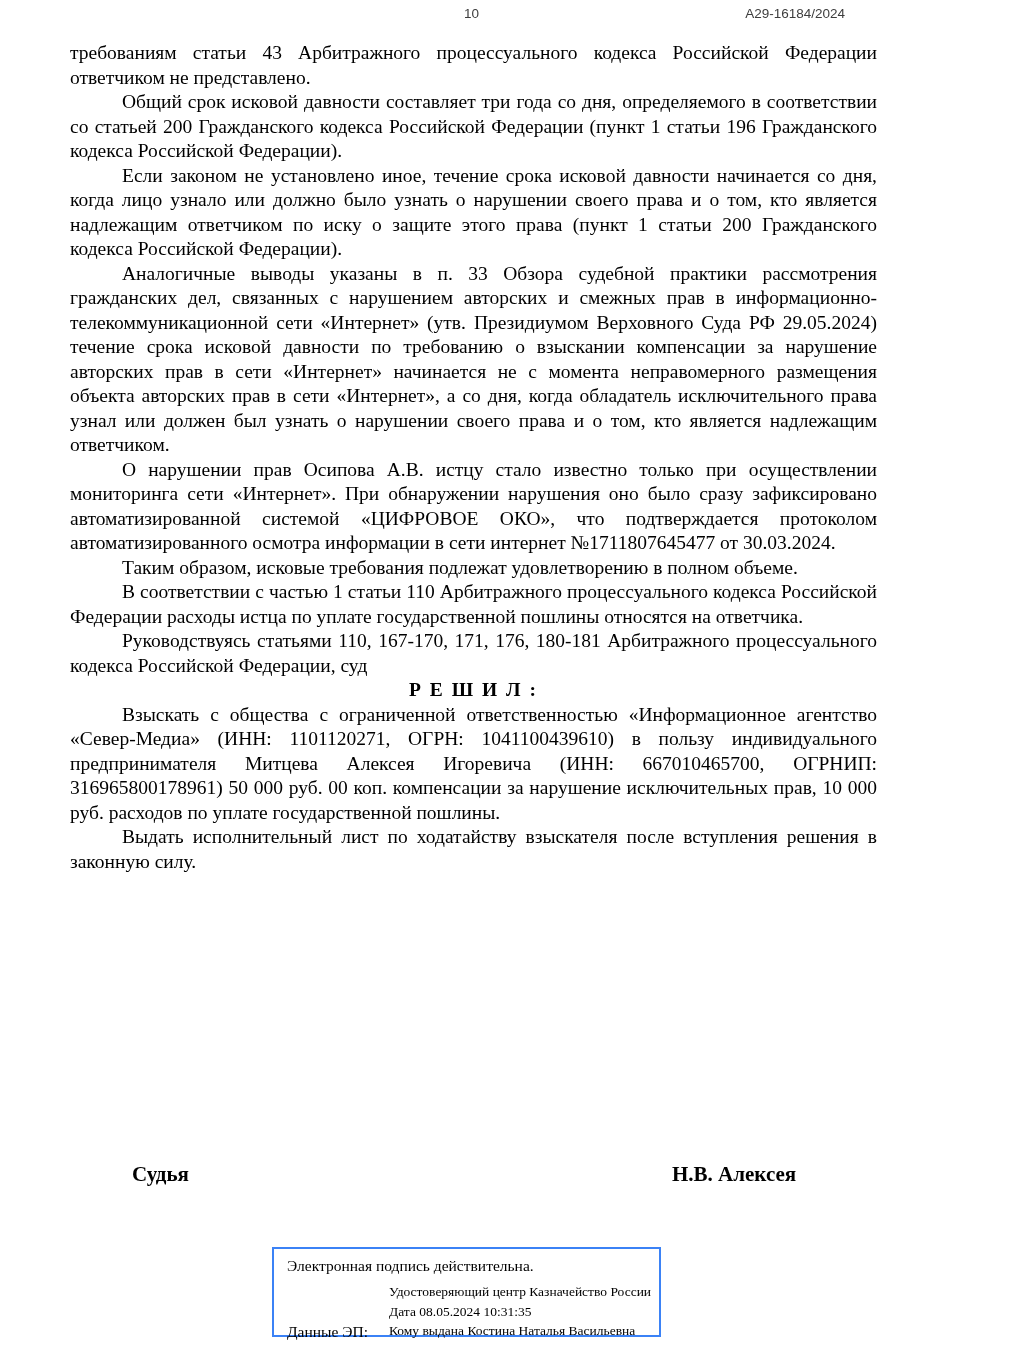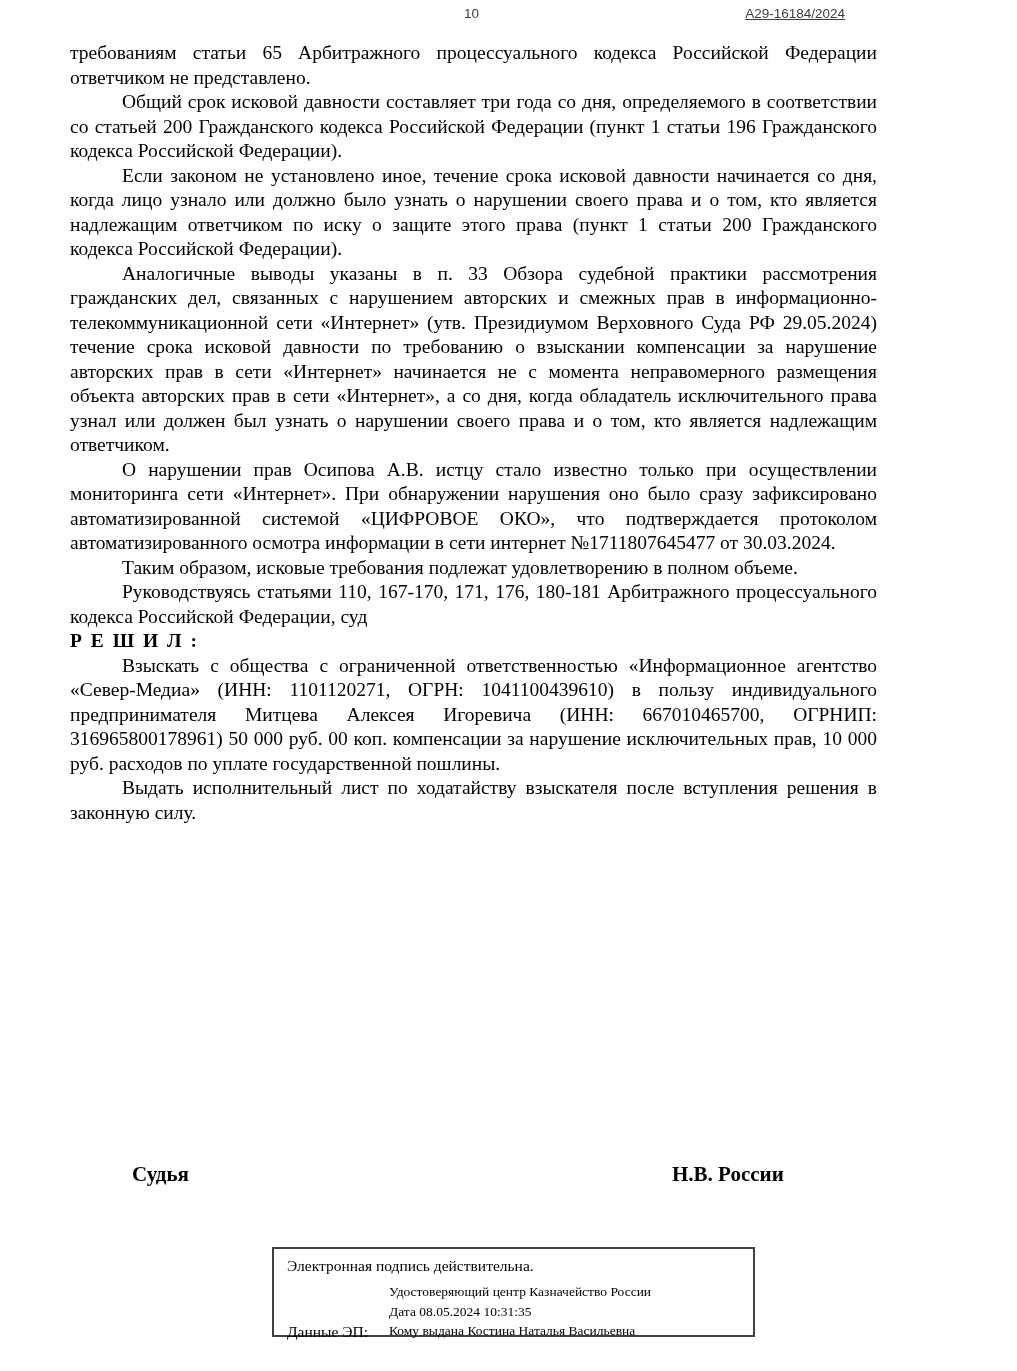--- a/index.html
+++ b/index.html
@@ -15,39 +15,39 @@
   
   .hdr {
     position: absolute;
     top: 6px;
     font-family: "Liberation Sans", sans-serif;
     font-size: 13.5px;
     color: #3d3d3d;
     white-space: nowrap;
   }
   .hdr.page-num { left: 464px; }
-  .hdr.case-num { right: 172px; text-decoration: underline; }
+  .hdr.case-num { right: 172px; }
 
   
   .doc-body {
     position: absolute;
     left: 70px;
     top: 41px;
     width: 807px;
     font-size: 19.5px;
     line-height: 24.5px;
     text-align: justify;
   }
   .doc-body p {
     margin: 0;
     text-indent: 52px;
   }
   .doc-body p.no-indent { text-indent: 0; }
   .resolution-heading {
-    text-align: left;
+    text-align: center;
     font-weight: bold;
     letter-spacing: 2px;
     margin: 22px 0 24px 0;
   }
 
   
   .signature-row {
     position: absolute;
     top: 1162px;
     left: 70px;
@@ -57,23 +57,23 @@
     font-weight: bold;
   }
   .signature-row .judge-label { position: absolute; left: 62px; top: 0; }
   .signature-row .judge-name  { position: absolute; left: 602px; top: 0; }
 
   
   .esign-box {
     position: absolute;
     left: 272px;
     top: 1247px;
-    width: 483px;
+    width: 389px;
     height: 90px;
-    border: 2px solid #404040;
+    border: 2px solid #3b82f6;
     box-sizing: border-box;
     padding: 7px 6px 0 13px;
     background: #ffffff;
   }
   .esign-valid {
     font-size: 15.5px;
     line-height: 19px;
     margin-bottom: 7px;
     white-space: nowrap;
   }
@@ -94,53 +94,54 @@
 <div class="page">
 
   <div class="hdr page-num">10</div>
 
   <div class="hdr case-num">А29-16184/2024</div>
 
   <div class="doc-body">
 
     <div>
 
-        <p class="no-indent">требованиям статьи 65 Арбитражного процессуального кодекса Российской Федерации ответчиком не представлено.</p>
+        <p class="no-indent">требованиям статьи 43 Арбитражного процессуального кодекса Российской Федерации ответчиком не представлено.</p>
 
         <p>Общий срок исковой давности составляет три года со дня, определяемого в соответствии со статьей 200 Гражданского кодекса Российской Федерации (пункт 1 статьи 196 Гражданского кодекса Российской Федерации).</p>
 
         <p>Если законом не установлено иное, течение срока исковой давности начинается со дня, когда лицо узнало или должно было узнать о нарушении своего права и о том, кто является надлежащим ответчиком по иску о защите этого права (пункт 1 статьи 200 Гражданского кодекса Российской Федерации).</p>
 
         <p>Аналогичные выводы указаны в п. 33 Обзора судебной практики рассмотрения гражданских дел, связанных с нарушением авторских и смежных прав в информационно-телекоммуникационной сети «Интернет» (утв. Президиумом Верховного Суда РФ 29.05.2024) течение срока исковой давности по требованию о взыскании компенсации за нарушение авторских прав в сети «Интернет» начинается не с момента неправомерного размещения объекта авторских прав в сети «Интернет», а со дня, когда обладатель исключительного права узнал или должен был узнать о нарушении своего права и о том, кто является надлежащим ответчиком.</p>
 
         <p>О нарушении прав Осипова А.В. истцу стало известно только при осуществлении мониторинга сети «Интернет». При обнаружении нарушения оно было сразу зафиксировано автоматизированной системой «ЦИФРОВОЕ ОКО», что подтверждается протоколом автоматизированного осмотра информации в сети интернет №1711807645477 от 30.03.2024.</p>
 
 
         <p>Таким образом, исковые требования подлежат удовлетворению в полном объеме.</p>
 
+        <p>В соответствии с частью 1 статьи 110 Арбитражного процессуального кодекса Российской Федерации расходы истца по уплате государственной пошлины относятся на ответчика.</p>
 
         <p>Руководствуясь статьями 110, 167-170, 171, 176, 180-181 Арбитражного процессуального кодекса Российской Федерации, суд</p>
       </div>
 
     <p class="resolution-heading no-indent">Р Е Ш И Л :</p>
 
     <div>
 
 
         <p>Взыскать с общества с ограниченной ответственностью «Информационное агентство «Север-Медиа» (ИНН: 1101120271, ОГРН: 1041100439610) в пользу индивидуального предпринимателя Митцева Алексея Игоревича (ИНН: 667010465700, ОГРНИП: 316965800178961) 50 000 руб. 00 коп. компенсации за нарушение исключительных прав, 10 000 руб. расходов по уплате государственной пошлины.</p>
 
         <p>Выдать исполнительный лист по ходатайству взыскателя после вступления решения в законную силу.</p>
 
       </div>
 
   </div>
 
   <div class="signature-row">
     <span class="judge-label">Судья</span>
-    <span class="judge-name">Н.В. России</span>
+    <span class="judge-name">Н.В. Алексея</span>
   </div>
 
   <div class="esign-box">
     <div class="esign-valid">Электронная подпись действительна.</div>
     <div class="esign-row">
       <div class="esign-label">Данные ЭП:</div>
       <div class="esign-details">
 
           <div>Удостоверяющий центр Казначейство России</div>
 

